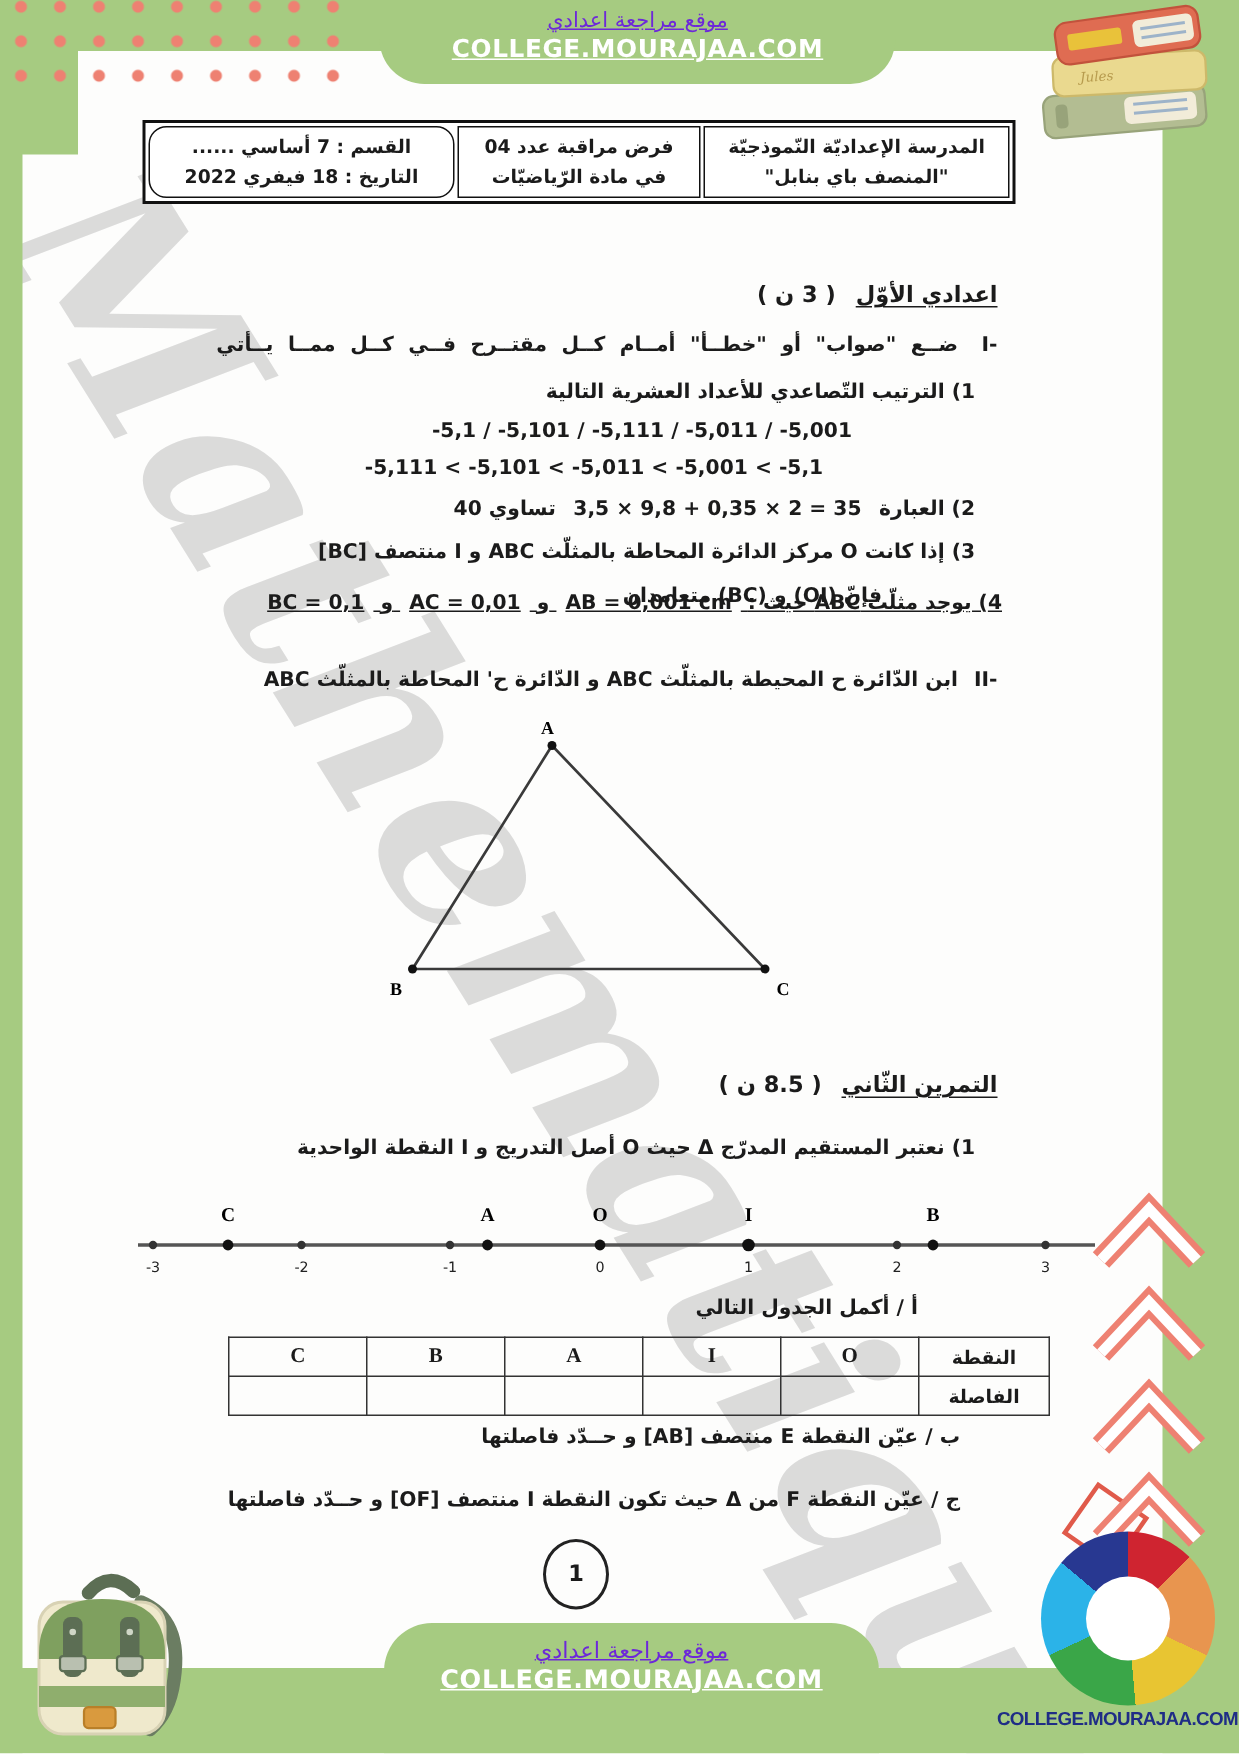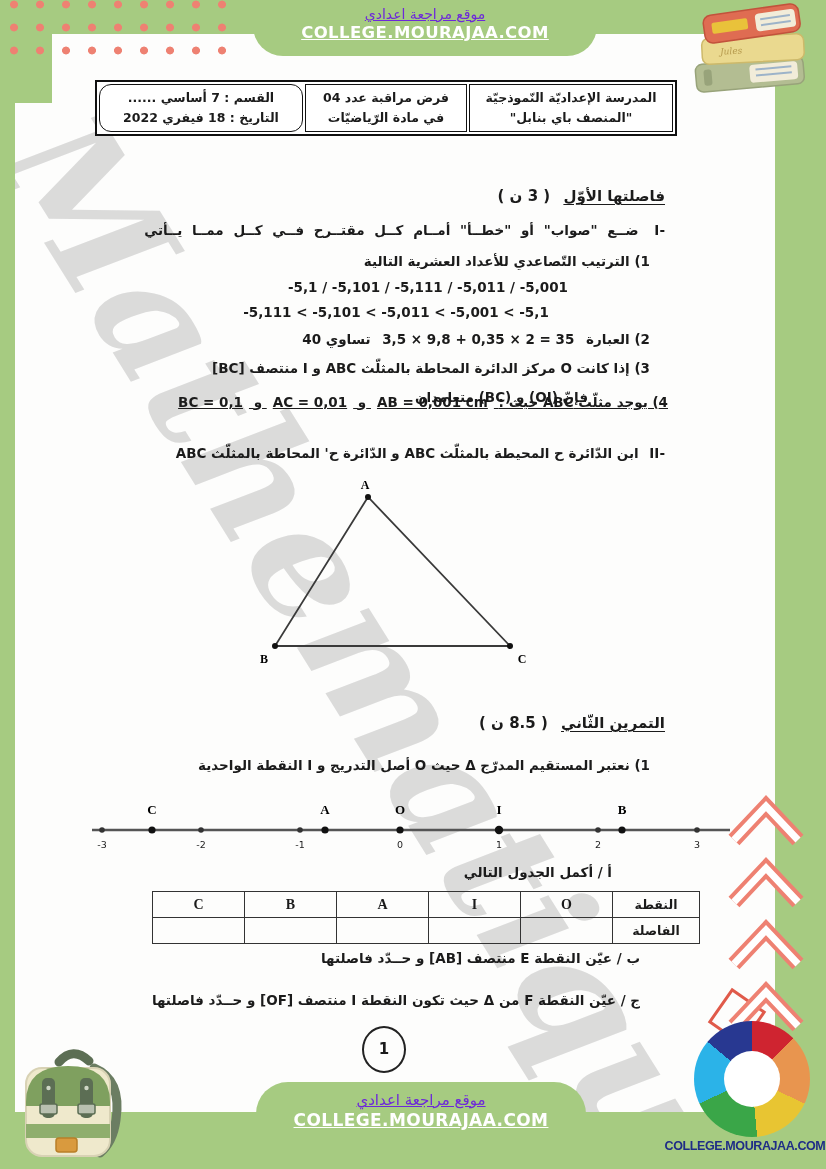--- a/index.html
+++ b/index.html
@@ -124,21 +124,21 @@
       </td>
       <td class="c3">
         <div>القسم : 7 أساسي ......</div>
         <div>التاريخ : 18 فيفري 2022</div>
       </td>
     </tr>
   </tbody>
     </table>
 
   <div class="l ex-title" style="right:161px;top:187px;">
-    <span class="t">فاصلتها الأوّل</span>
+    <span class="t">اعدادي الأوّل</span>
     <span class="p">( 3 ن )</span>
   </div>
 
   <div class="l" style="right:161px;top:222px;word-spacing:5px;">
     <span class="rlabel">I-</span>
     <span>ضــع "صواب" أو "خطــأ" أمــام كــل مقتــرح فــي كــل ممــا يــأتي</span>
   </div>
 
   <div class="l" style="right:176px;top:253px;">1) الترتيب التّصاعدي للأعداد العشرية التالية</div>
   <div class="l ltr" style="left:232px;top:279px;width:336px;text-align:right;">-5,1  /  -5,101 / -5,111 / -5,011 / -5,001</div>

